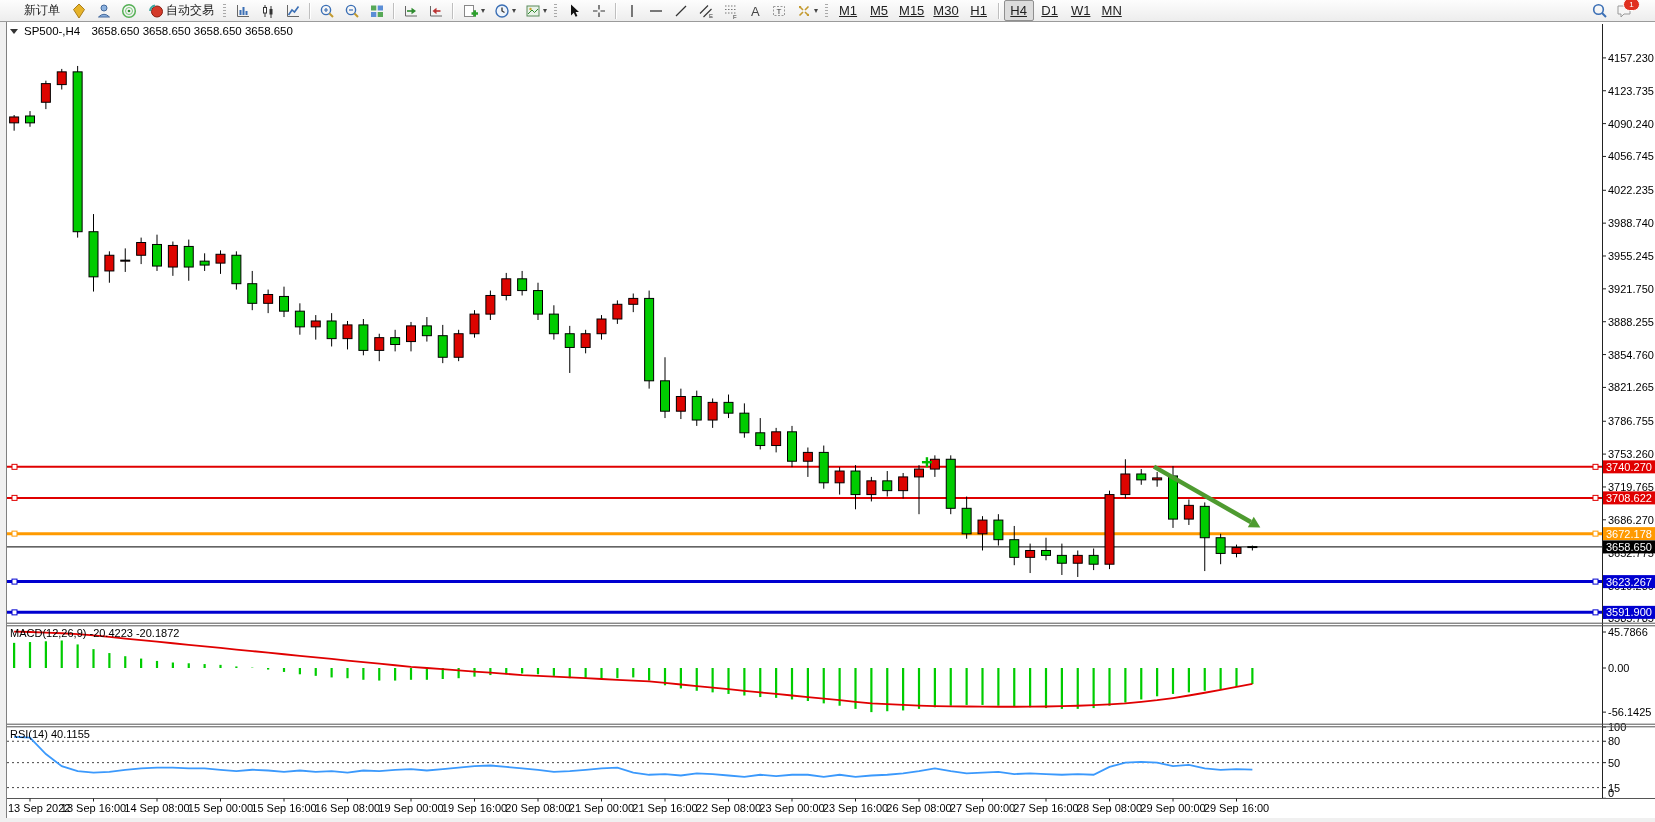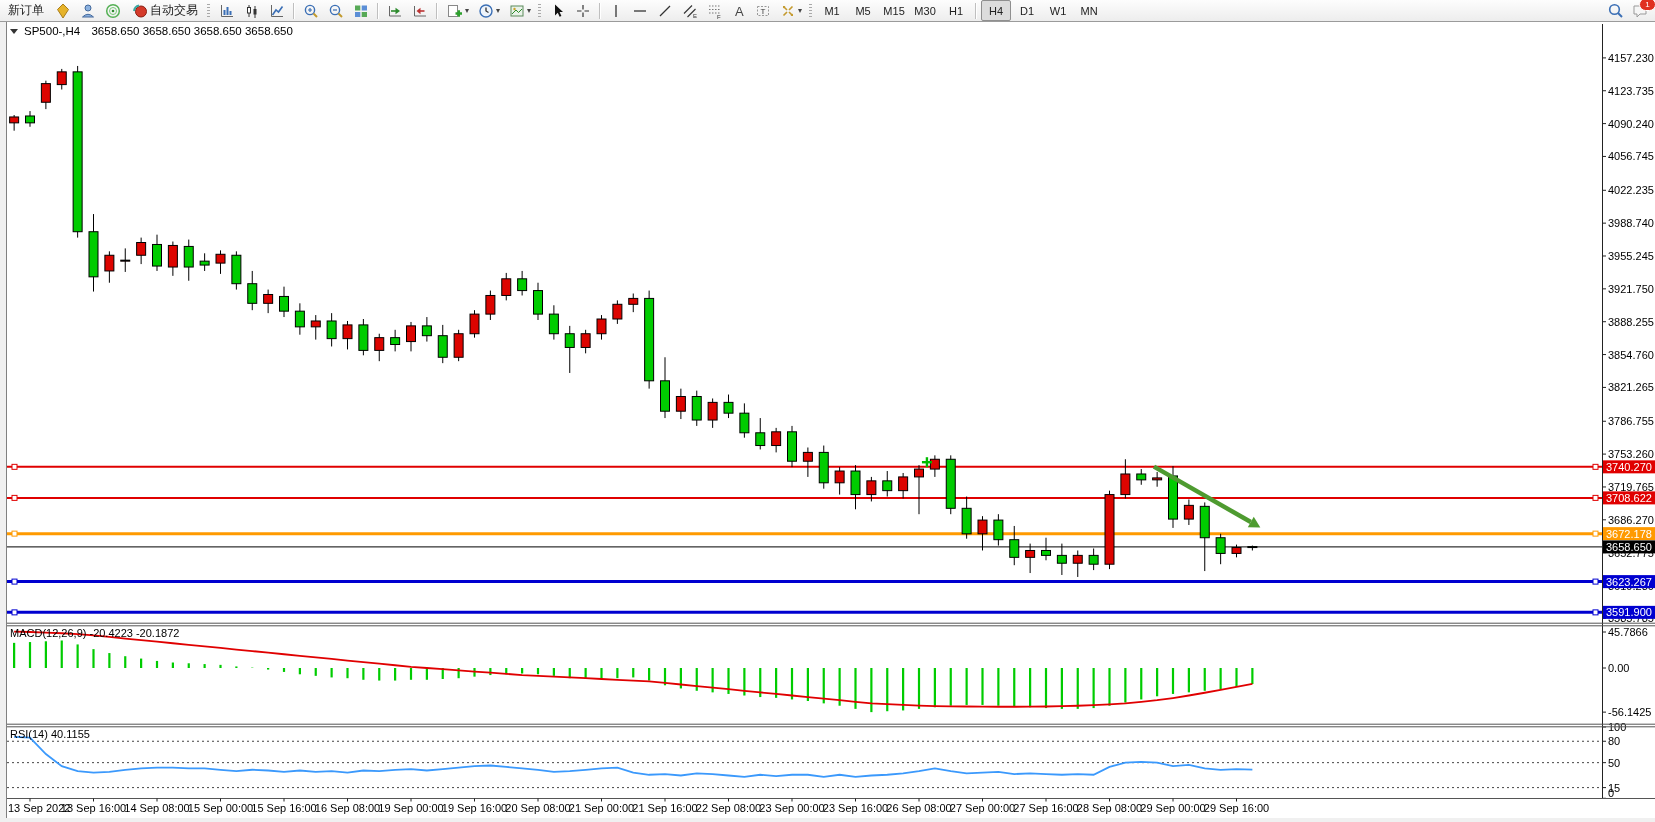--- a/index.html
+++ b/index.html
@@ -1,26 +1,26 @@
 <!DOCTYPE html>
 <html><head>
 <meta charset="utf-8">
 <style>
   html,body{margin:0;padding:0;width:1655px;height:822px;overflow:hidden;
     background:#f0f0f0;font-family:"Liberation Sans",sans-serif;position:relative;}
   
   #toolbar{position:absolute;top:0;left:0;right:0;height:21px;z-index:5;
     background:linear-gradient(#fdfdfd,#ededed);border-bottom:1px solid #9b9b9b;
-    display:flex;align-items:center;padding:0 2px;gap:1px;font-size:12px;color:#222;}
+    display:flex;align-items:center;padding:0 18px;gap:1px;font-size:12px;color:#222;}
   .tbtn{height:19px;display:flex;align-items:center;justify-content:center;
     padding:0 3px;border:1px solid transparent;border-radius:2px;gap:2px;cursor:default;}
   .tbtn.textbtn{padding:0 5px;}
   .tbtn svg{display:block;}
   .tbtn.active{background:#dcdcdc;border:1px solid #8f8f8f;}
-  .tf{font-size:11px;min-width:22px;}
+  .tf{font-size:13px;min-width:22px;text-decoration:underline;}
   .tsep{width:1px;height:16px;background:#bfbfbf;border-right:1px solid #fff;margin:0 3px;}
   .grip{width:3px;height:14px;margin:0 4px 0 2px;
     background:repeating-linear-gradient(#a9a9a9 0 1px,transparent 1px 3px);}
   .caret{font-size:8px;color:#444;line-height:1;}
   #right-tools{margin-left:auto;display:flex;align-items:center;}
   #chat-wrap{position:relative;}
   #chat-badge{position:absolute;top:-3px;right:-4px;background:#e03020;color:#fff;
     border-radius:7px;min-width:11px;height:11px;font-size:8px;line-height:11px;
     text-align:center;padding:0 2px;border:1px solid #fff;}
   

